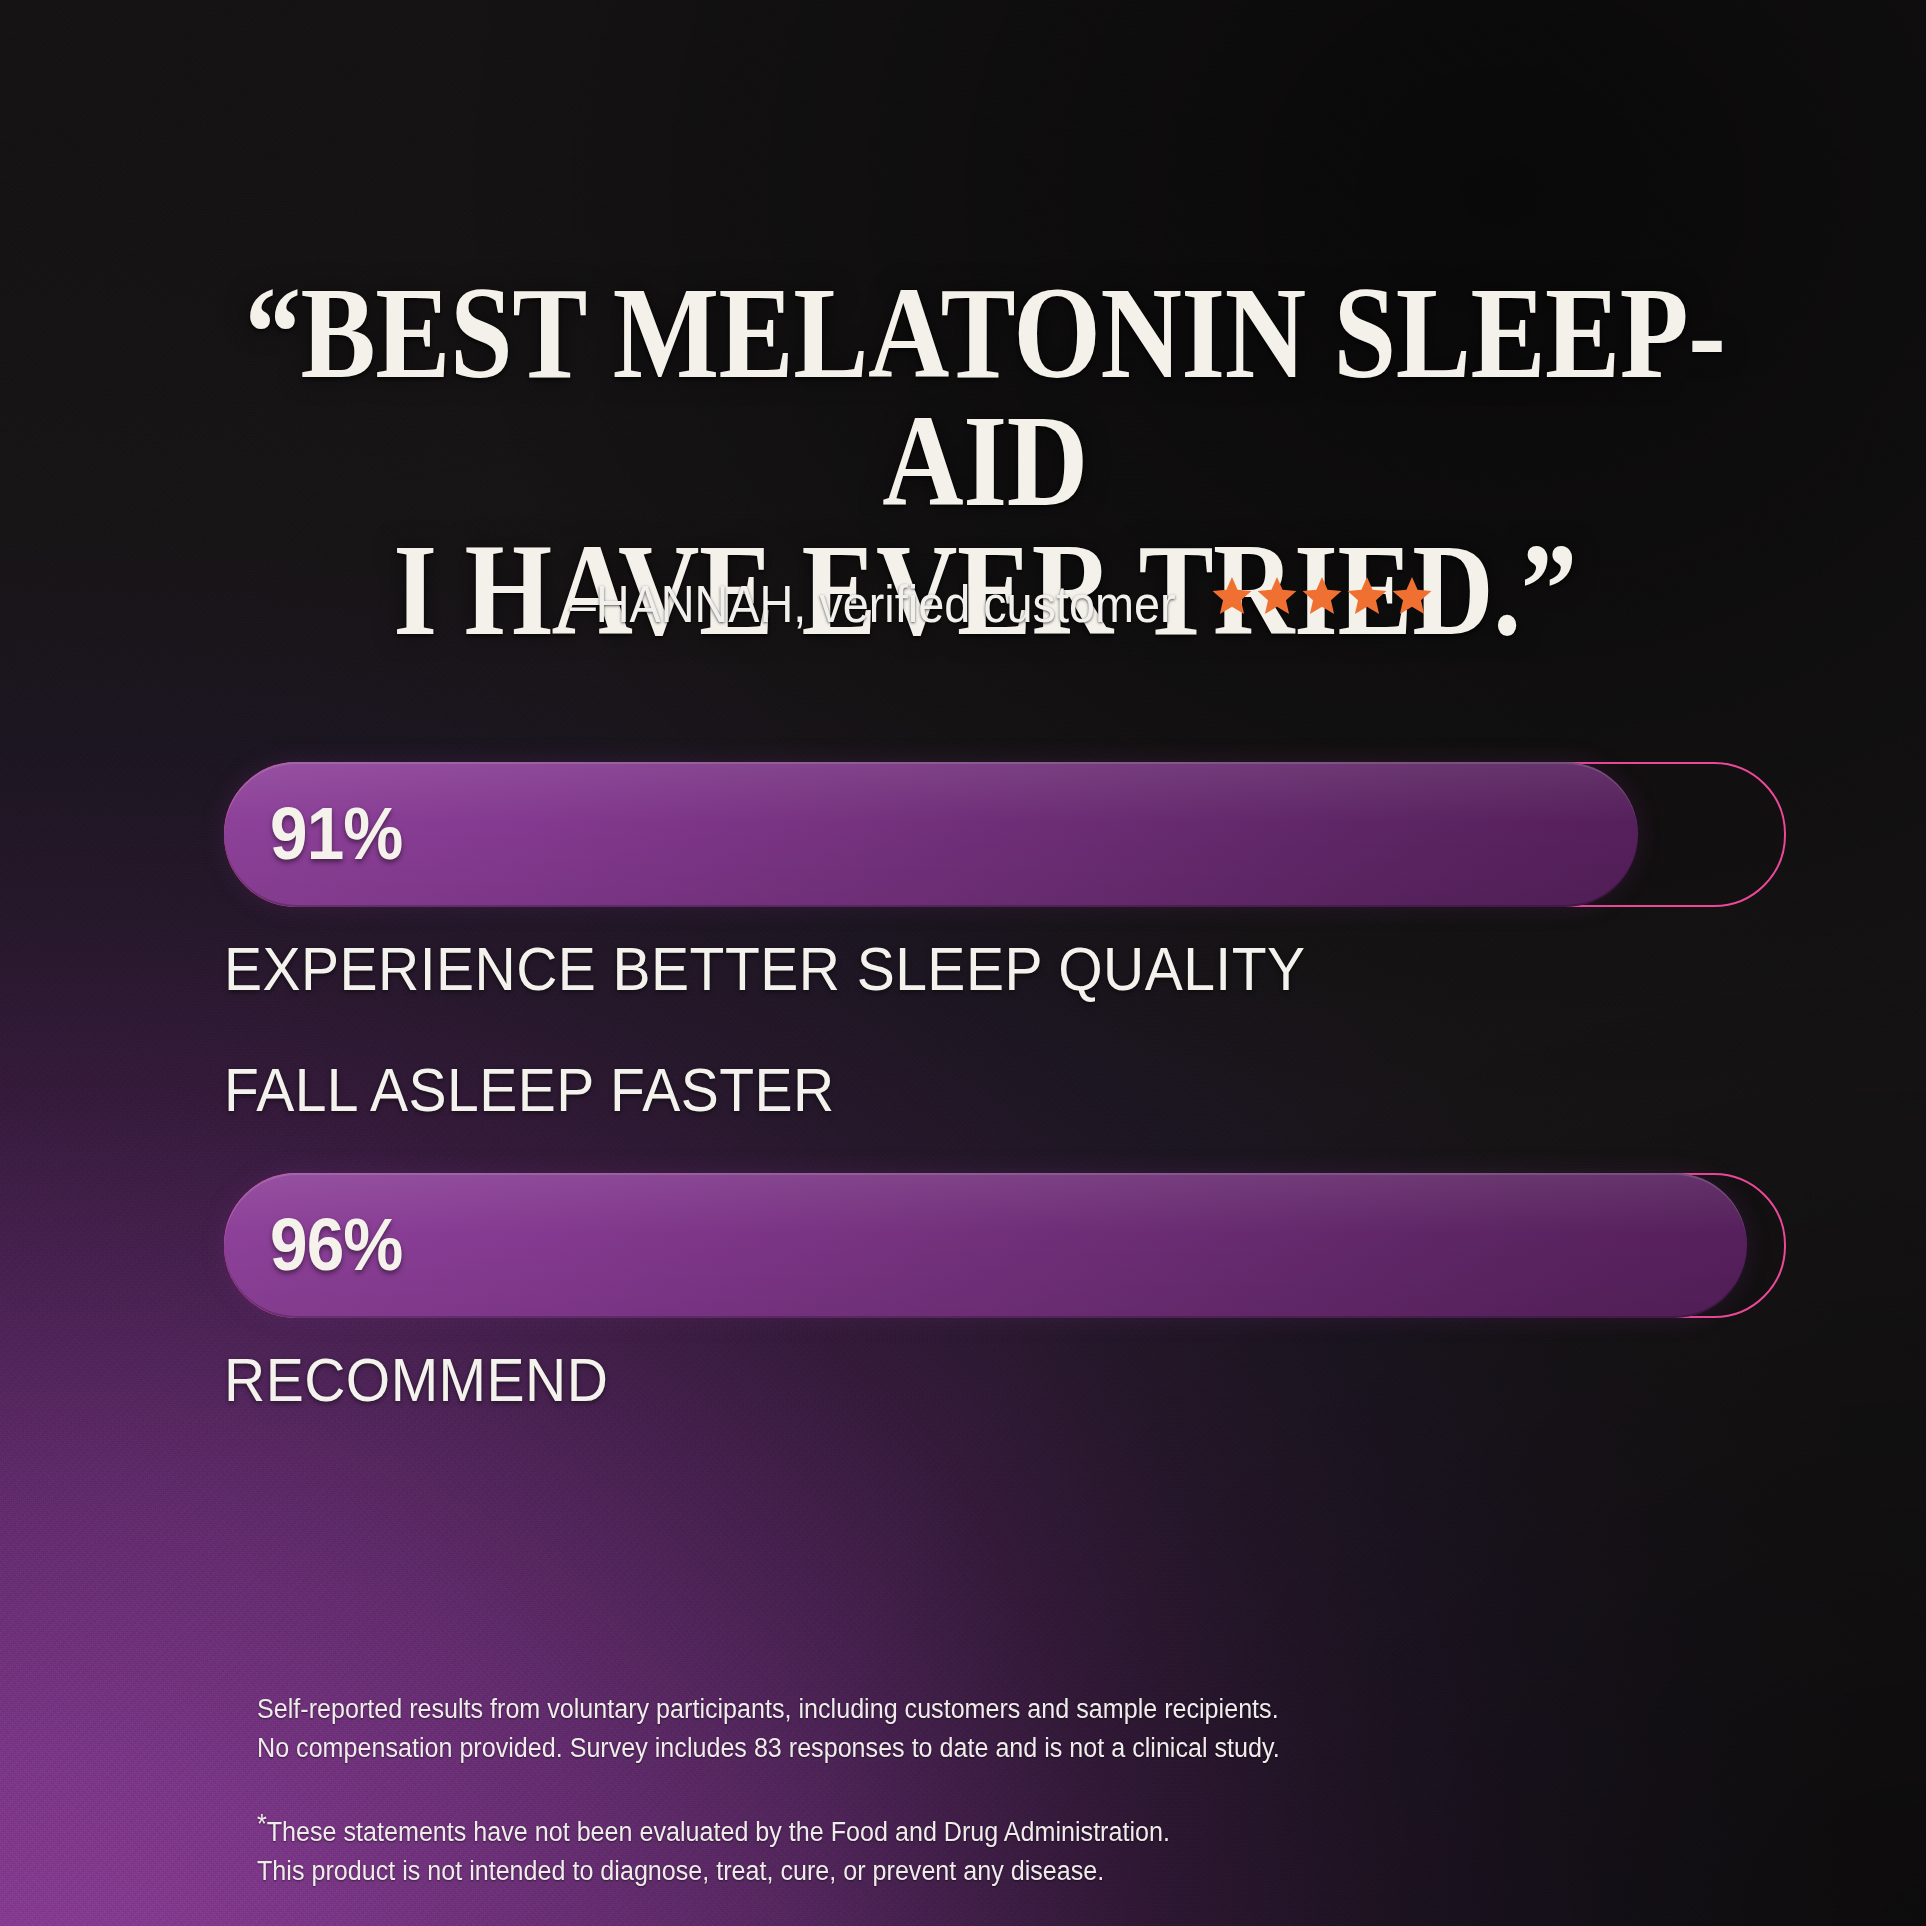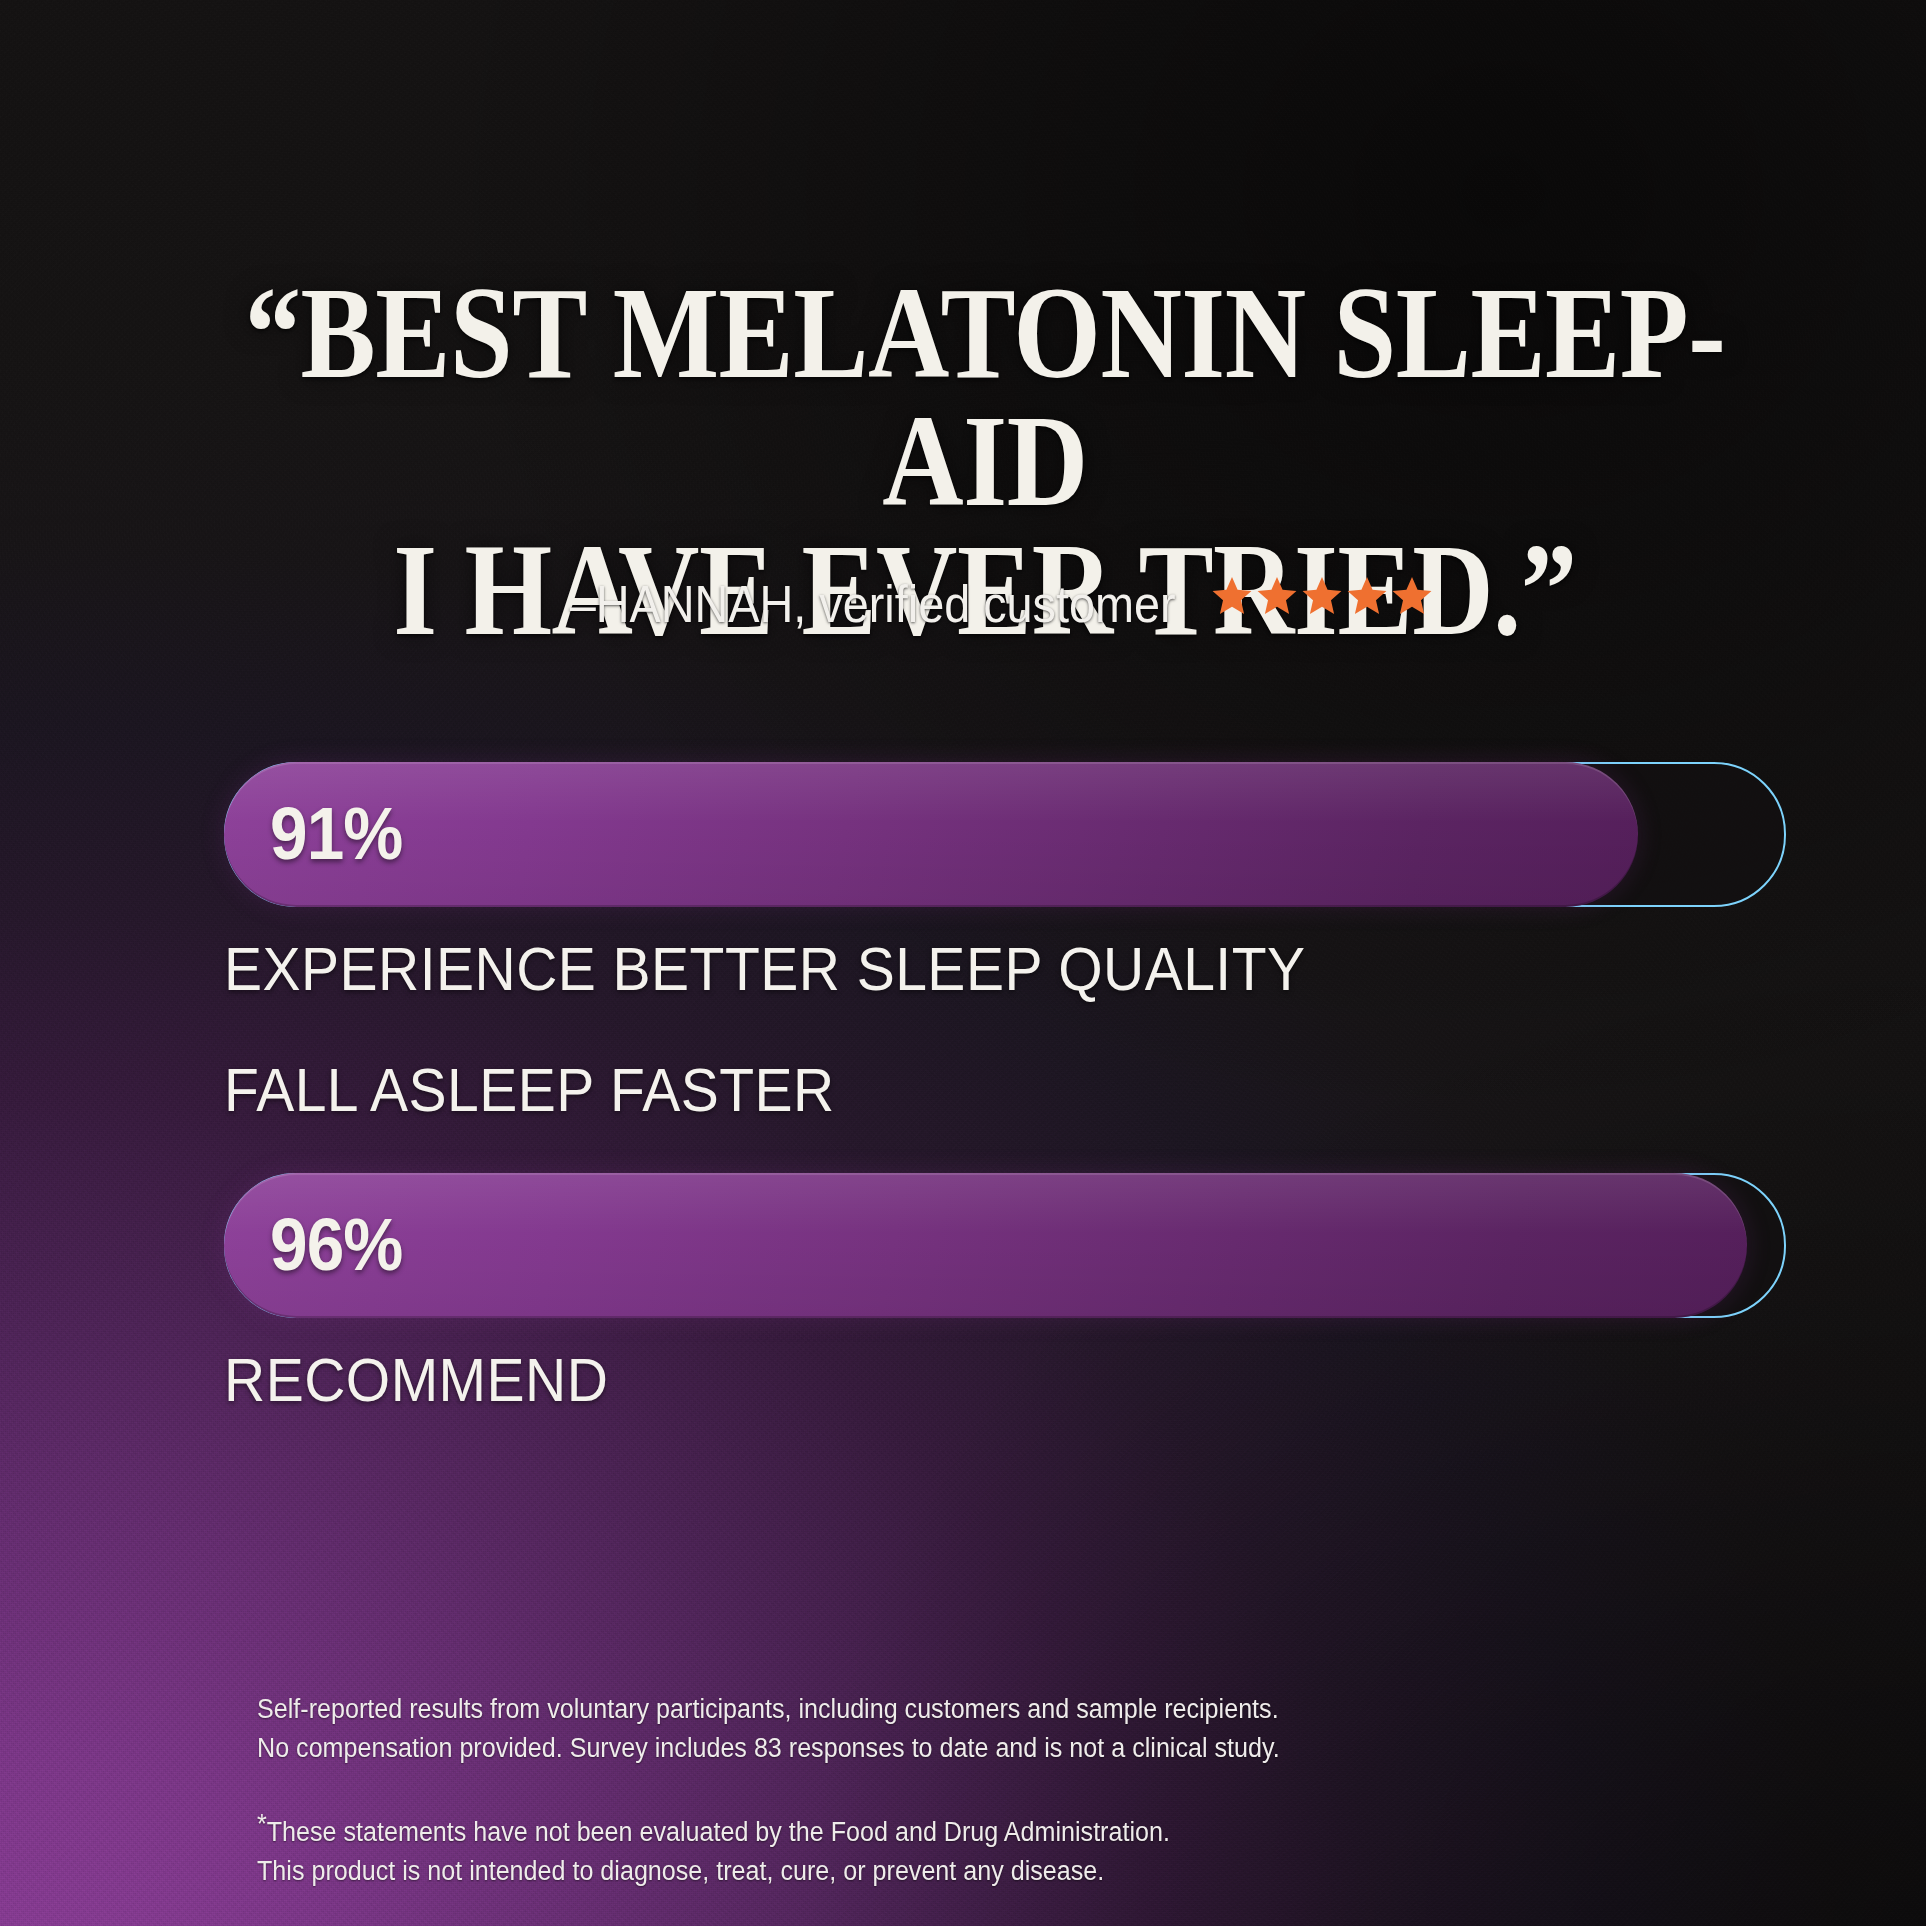--- a/index.html
+++ b/index.html
@@ -124,21 +124,21 @@
     top: 762px;
     width: 1562px;
   }
   .stat-block { position: relative; }
 
   .bar-track {
     position: relative;
     height: 145px;
     border-radius: 72px;
     box-sizing: border-box;
-    border: 2px solid #7dd3fc;
+    border: 2px solid #ec4899;
     background: rgba(18,16,17,0.82);
     overflow: visible;
   }
   .bar-fill {
     position: absolute;
     left: -2px;
     top: -2px;
     bottom: -2px;
     border-radius: 74px;
     background-image: linear-gradient(100deg, #8d4199 0%, #83398f 22%, #76327f 44%, #672a6f 66%, #5b2462 84%, #551f5b 100%);

